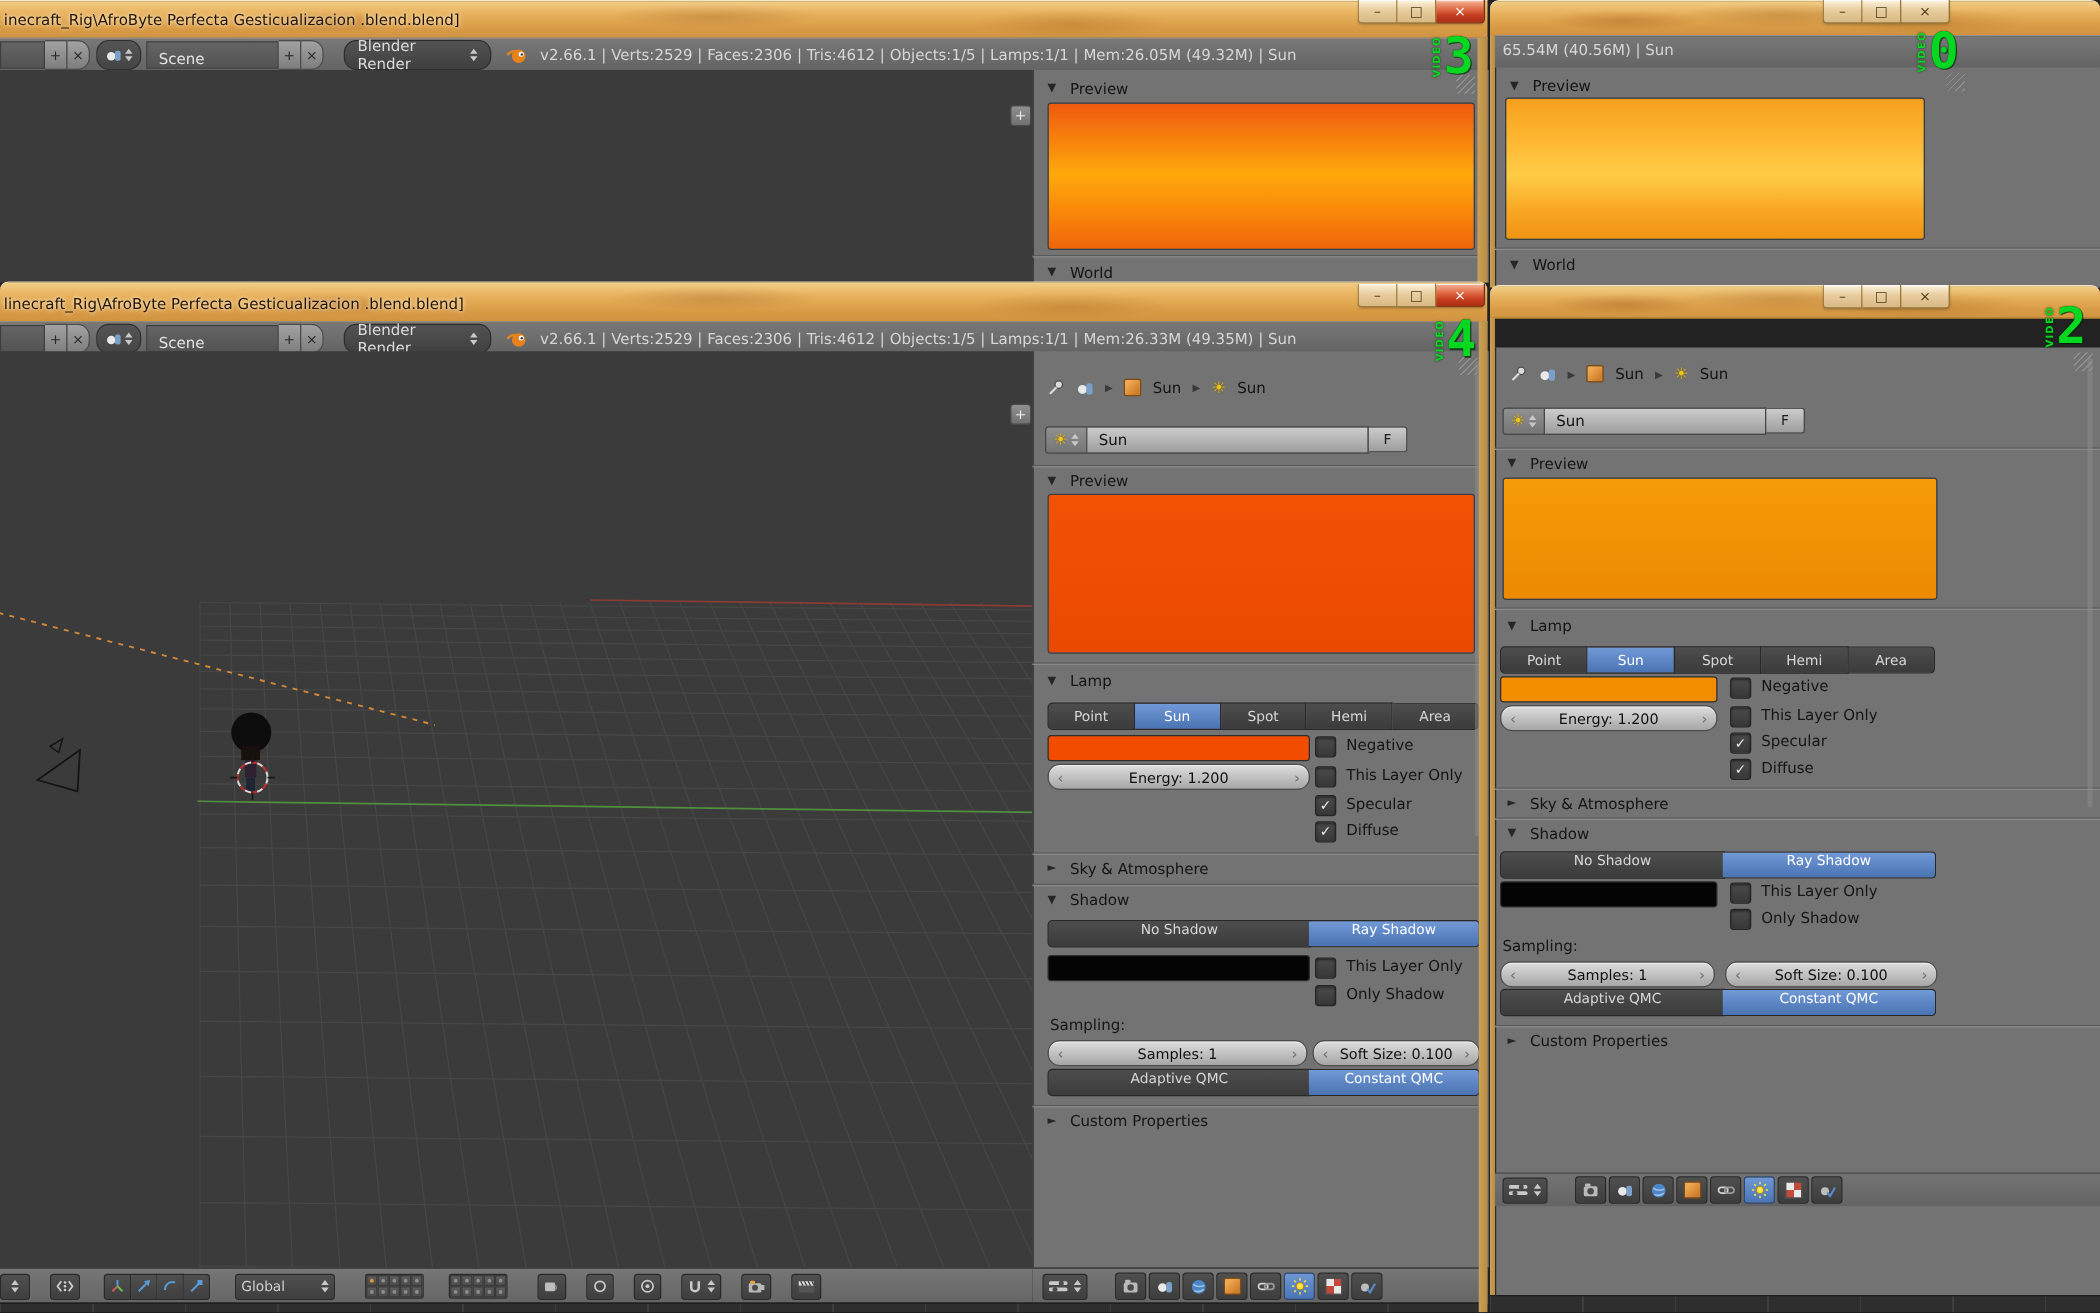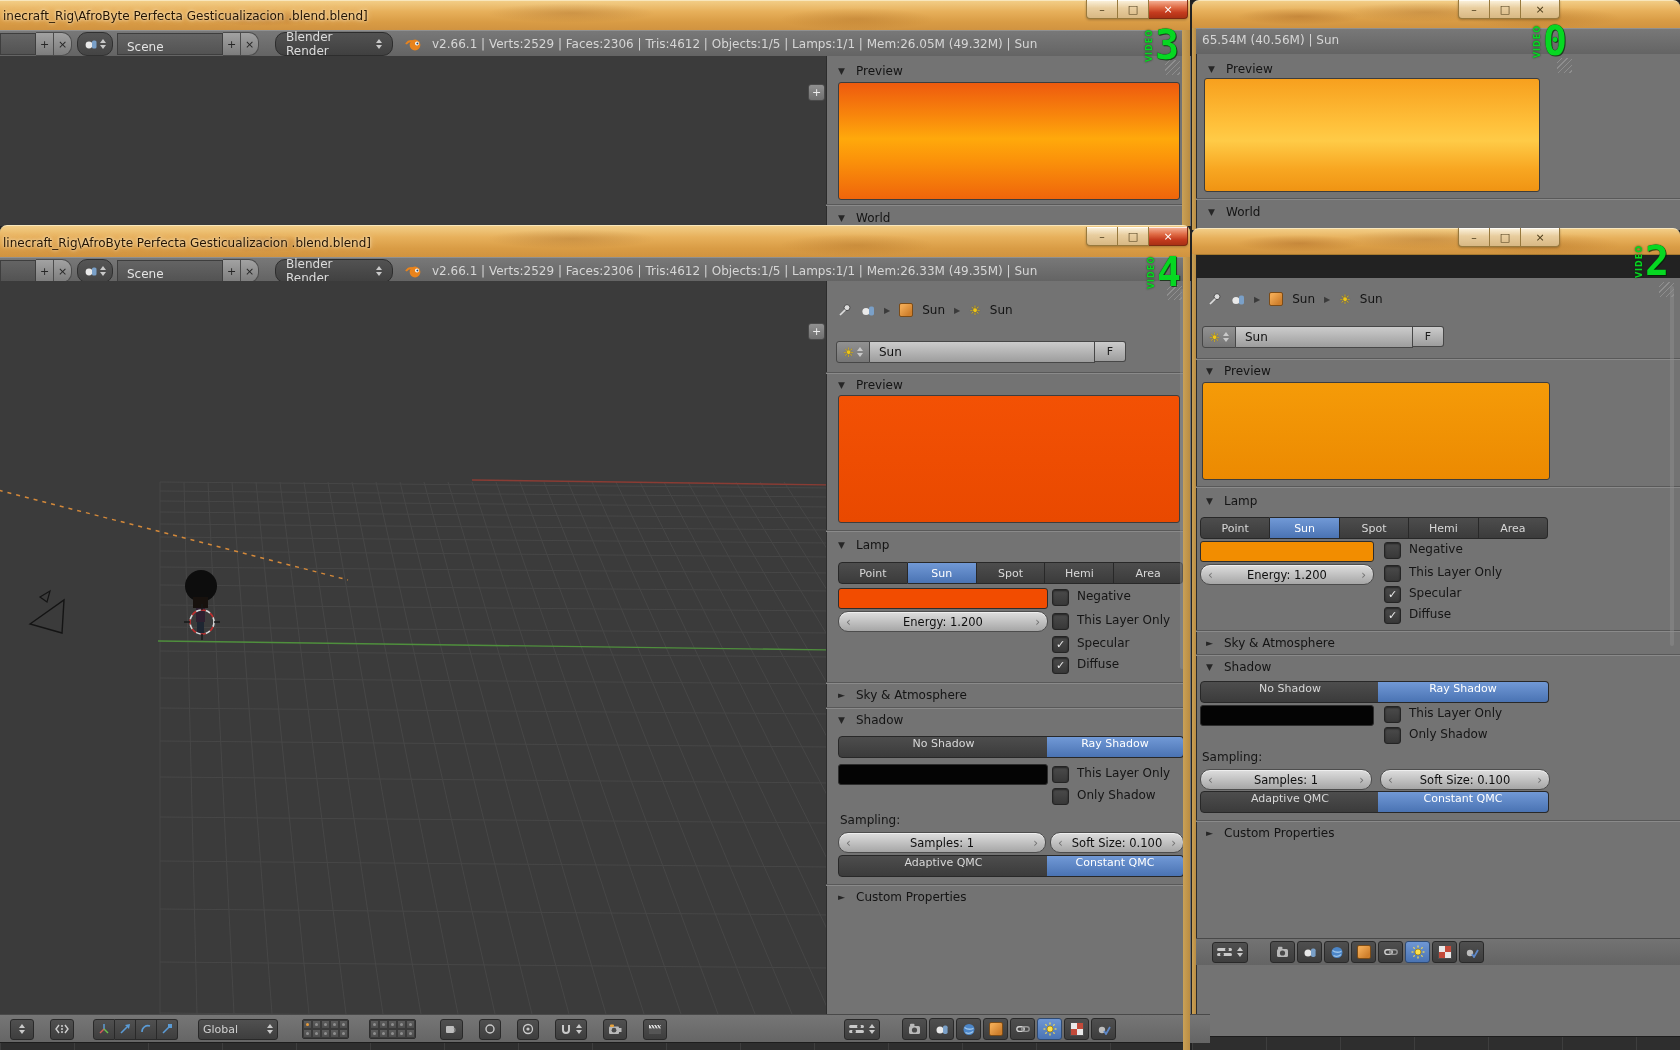--- a/index.html
+++ b/index.html
@@ -83,21 +83,21 @@
   .preview-box{position:absolute;border-radius:3px;border:1px solid #3d3d3d}
   .i-sun{color:#edc518;font-size:13px;line-height:1;text-shadow:0 0 1px #6b5200}
   .i-cube{width:12px;height:12px;background:linear-gradient(135deg,#f0a852 20%,#cf7f2c 80%);border:1px solid #7c4c17;border-radius:2px}
   .plusbtn{position:absolute;width:15px;height:15px;border-radius:3px;background:linear-gradient(#909090,#707070);
     border:1px solid #4a4a4a;color:#ededed;font-size:11px;line-height:1;display:flex;align-items:center;justify-content:center}
   .corner-stripes{position:absolute;width:15px;height:15px;opacity:.65;
     background:repeating-linear-gradient(135deg,transparent 0 3px,#9d9d9d 3px 4px)}
   .scrollline{position:absolute;width:4px;border-radius:2px;background:#909090;opacity:.45}
   
   .ftr{position:absolute;background:linear-gradient(#767676,#656565);border-top:1px solid #494949;
-    display:flex;align-items:center;gap:16px;padding:0 10px;overflow:hidden}
+    display:flex;align-items:center;gap:16px;padding:0 0;overflow:hidden}
   .fbtn{height:19px;background:linear-gradient(#505050,#3e3e3e);border:1px solid #292929;border-radius:3px;
     display:flex;align-items:center;justify-content:center;gap:4px;padding:0 4px;color:#cfcfcf;font-size:11px;white-space:nowrap}
   .fgroup{display:flex}
   .fgroup .fbtn{border-radius:0;border-left:none}
   .fgroup .fbtn:first-child{border-radius:3px 0 0 3px;border-left:1px solid #292929}
   .fgroup .fbtn:last-child{border-radius:0 3px 3px 0}
   .layers{display:grid;grid-template-columns:repeat(5,9px);grid-template-rows:9px 9px;border:1px solid #2e2e2e;border-radius:2px}
   .layers i{background:linear-gradient(#5e5e5e,#4b4b4b);outline:1px solid #3a3a3a;outline-offset:-1px;position:relative;display:block}
   .layers i::after{content:"";position:absolute;left:3px;top:3px;width:3px;height:3px;border-radius:50%;background:#8f8f8f}
   .layers i.on::after{background:#e89b3a}

